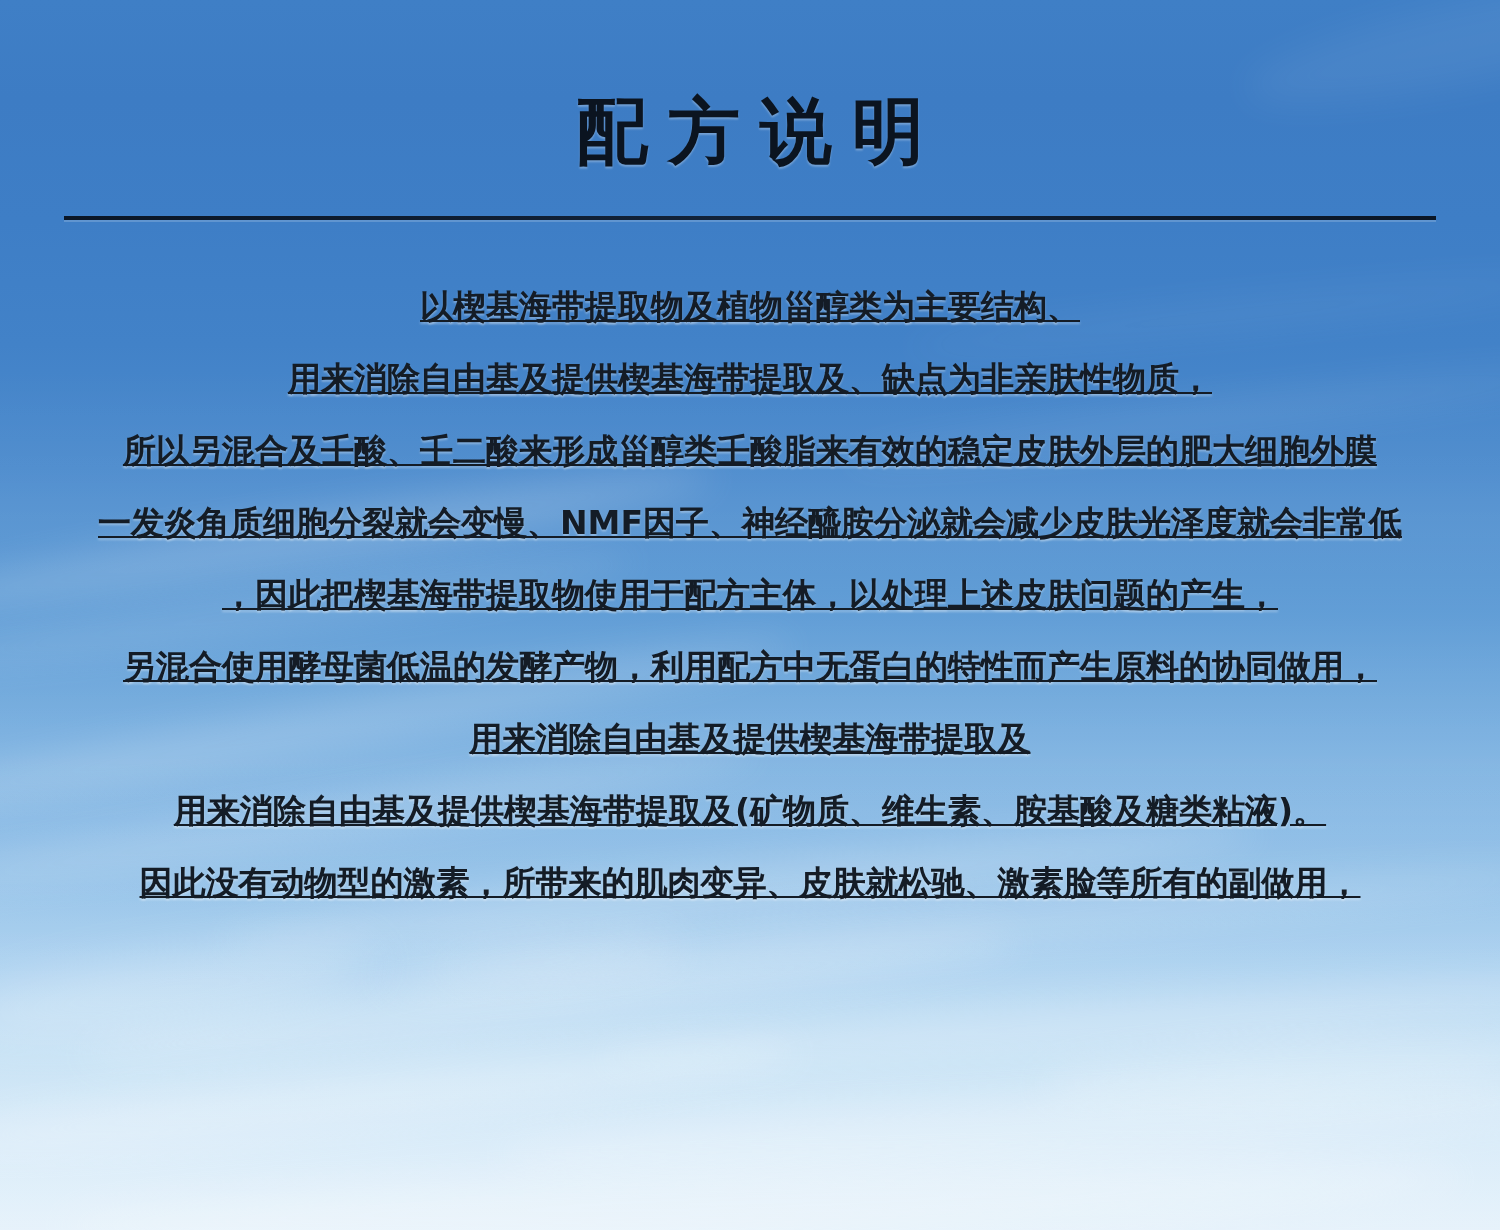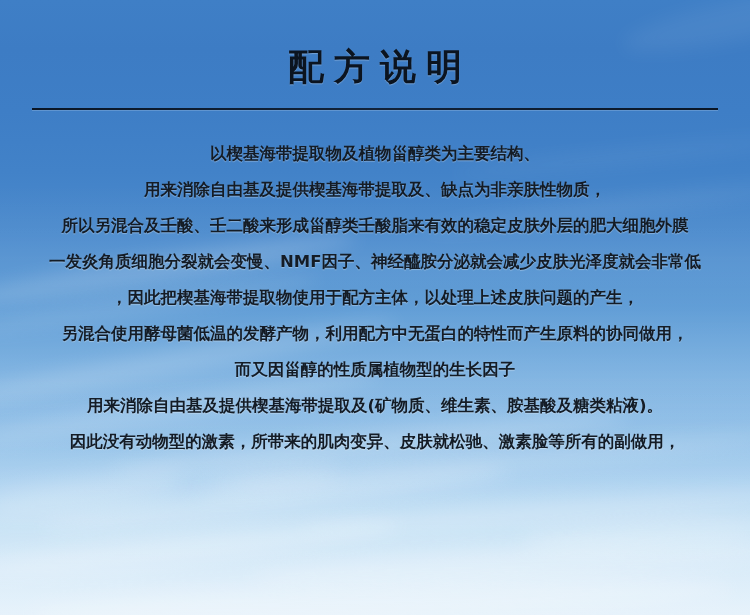--- a/index.html
+++ b/index.html
@@ -142,20 +142,21 @@
     display: block;
     width: 750px;
     text-align: center;
     font-family: "DejaVu Sans", "Liberation Sans", sans-serif;
     font-size: 16.5px;
     font-weight: 600;
     line-height: 36px;
     color: #141c26;
     white-space: nowrap;
     text-shadow: 0 1px 1px rgba(255,255,255,0.30);
+    text-decoration: underline;
   }
 </style>
 </head>
 <body>
 
 <div id="poster">
 
   <div class="sky-base"></div>
   <div class="sky-haze"></div>
 
@@ -185,19 +186,19 @@
 
     <div class="divider"></div>
 
     <div class="body-block">
       <span class="line">以楔基海带提取物及植物甾醇类为主要结构、</span>
       <span class="line">用来消除自由基及提供楔基海带提取及、缺点为非亲肤性物质，</span>
       <span class="line">所以另混合及壬酸、壬二酸来形成甾醇类壬酸脂来有效的稳定皮肤外层的肥大细胞外膜</span>
       <span class="line">一发炎角质细胞分裂就会变慢、NMF因子、神经醯胺分泌就会减少皮肤光泽度就会非常低</span>
       <span class="line">，因此把楔基海带提取物使用于配方主体，以处理上述皮肤问题的产生，</span>
       <span class="line">另混合使用酵母菌低温的发酵产物，利用配方中无蛋白的特性而产生原料的协同做用，</span>
-      <span class="line">而又因甾醇的性质属植物型的生长因子</span>
+      <span class="line">用来消除自由基及提供楔基海带提取及</span>
       <span class="line">用来消除自由基及提供楔基海带提取及(矿物质、维生素、胺基酸及糖类粘液)。</span>
       <span class="line">因此没有动物型的激素，所带来的肌肉变异、皮肤就松驰、激素脸等所有的副做用，</span>
     </div>
 
   </div>
 </div>
 
 </body></html>

